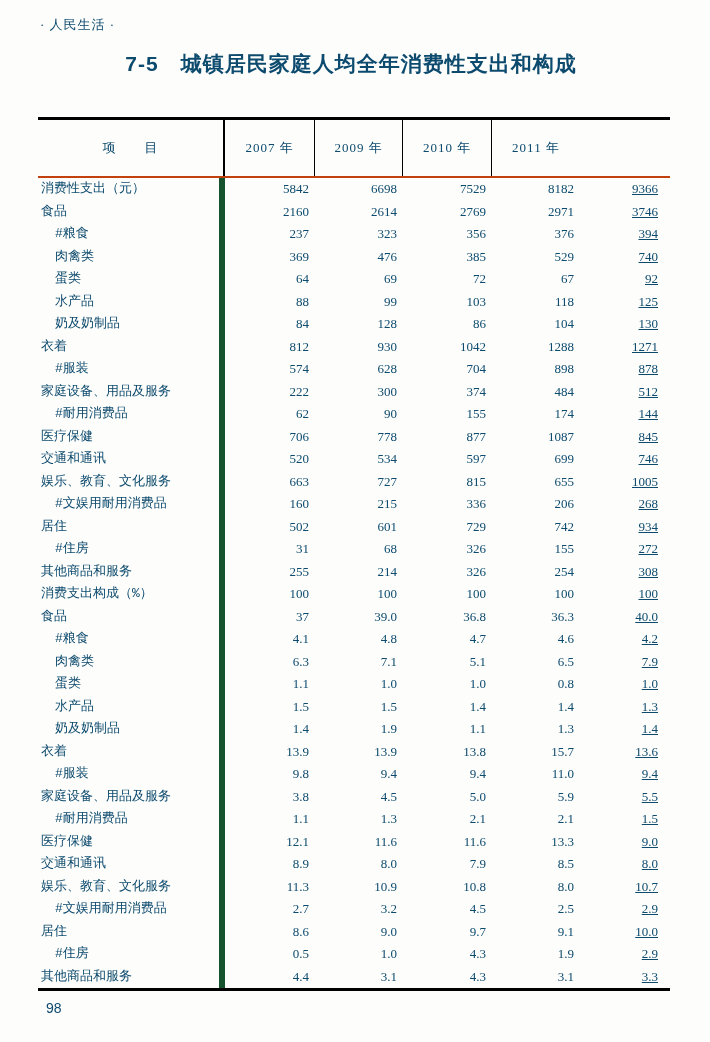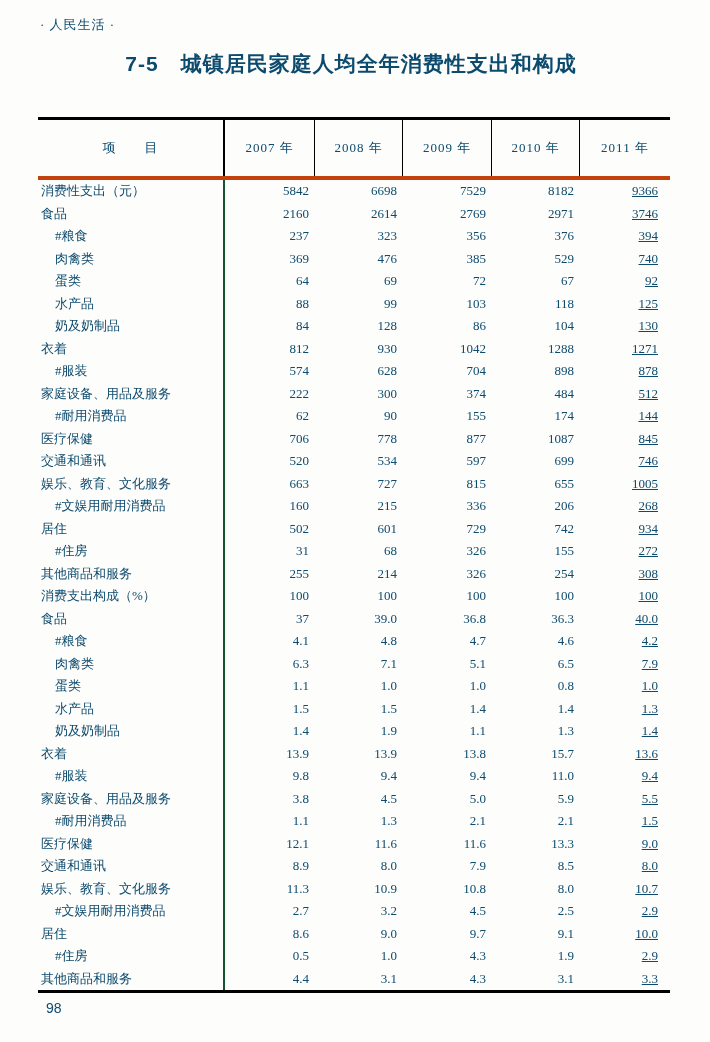--- a/index.html
+++ b/index.html
@@ -37,21 +37,21 @@
     width: 632px;
     border-top: 3px solid #000;
     border-bottom: 3px solid #000;
   }
   .grid-row {
     display: grid;
     grid-template-columns: 187px 90px 88px 89px 88px 90px;
   }
   .thead {
     height: 56px;
-    border-bottom: 4px solid #c2410c;
+    border-bottom: 2px solid #c2410c;
   }
   .th {
     display: flex;
     align-items: center;
     justify-content: center;
     font-size: 13px;
     letter-spacing: 1px;
     border-right: 1px solid #000;
   }
   .th.item-col { border-right: 2px solid #000; }
@@ -59,22 +59,23 @@
   .tr { height: 22.5px; align-items: center; }
   .td {
     font-size: 13px;
     line-height: 22.5px;
     white-space: nowrap;
     overflow: hidden;
   }
   .td.label {
     height: 100%;
     padding-left: 3px;
-    border-right: 2px solid #14532d;
+    border-right: 6px solid #14532d;
     box-sizing: border-box;
+    font-family: Liberation Mono, monospace;
   }
   .td.label.indent { padding-left: 17px; }
   .td.val {
     text-align: right;
     padding-right: 6px;
   }
   .tr .td.val:last-child { padding-right: 12px; text-decoration: underline; }
   .pageno {
     position: absolute;
     left: 46px;
@@ -89,21 +90,20 @@
 <div class="page">
 
   <div class="kicker">· 人民生活 ·</div>
 
   <div class="title">7-5　城镇居民家庭人均全年消费性支出和构成</div>
 
   <div class="stat-table">
     <div class="thead grid-row">
       <div class="th item-col">项　　目</div>
       <div class="th">2007 年</div>
-      <div class="th">2008 年</div>
       <div class="th">2009 年</div>
       <div class="th">2010 年</div>
       <div class="th">2011 年</div>
     </div>
     <div class="tbody" id="tbody">
   <div class="tr grid-row">
     <div class="td label">消费性支出（元）</div>
     <div class="td val">5842</div>
     <div class="td val">6698</div>
     <div class="td val">7529</div>

